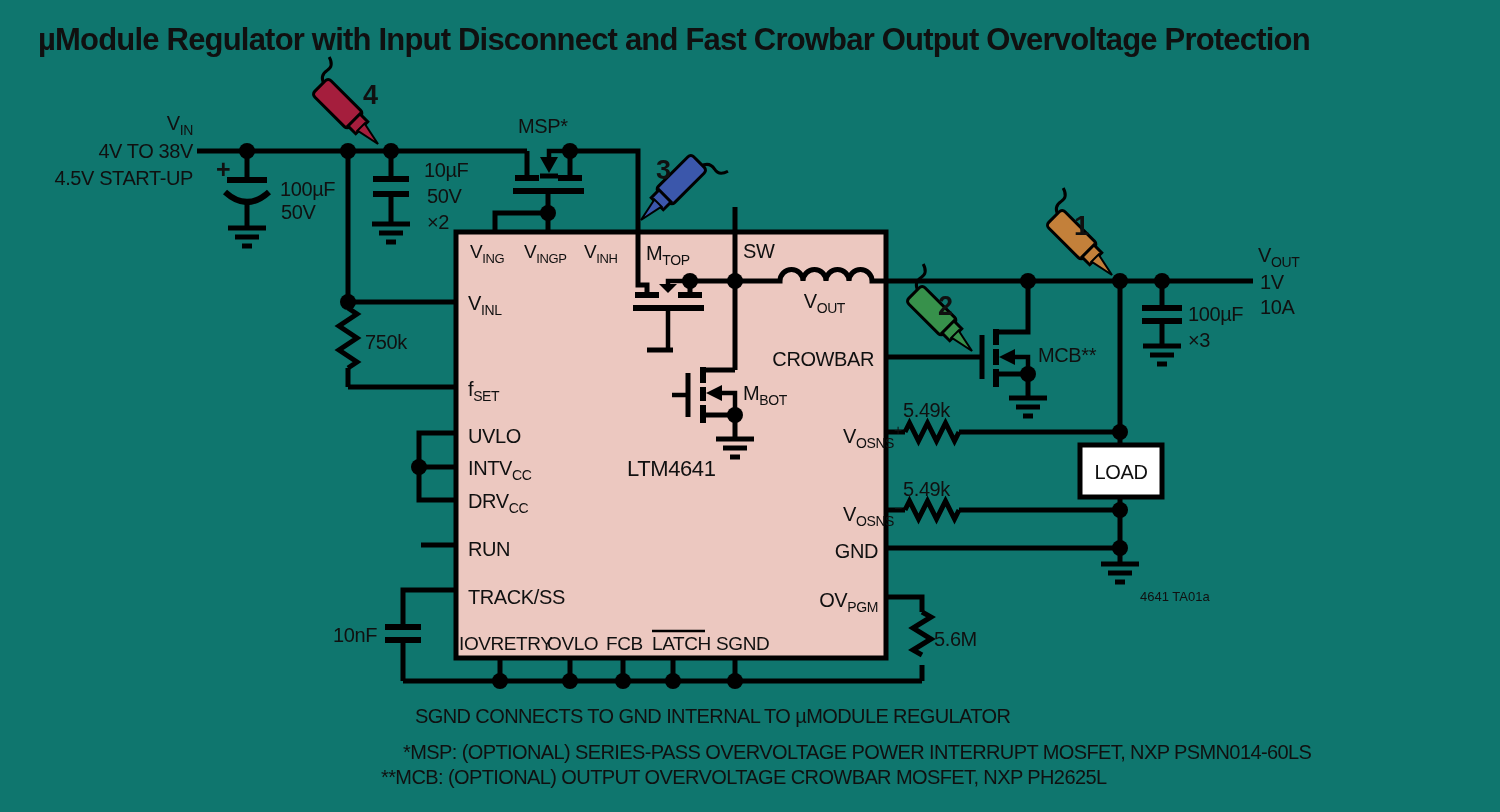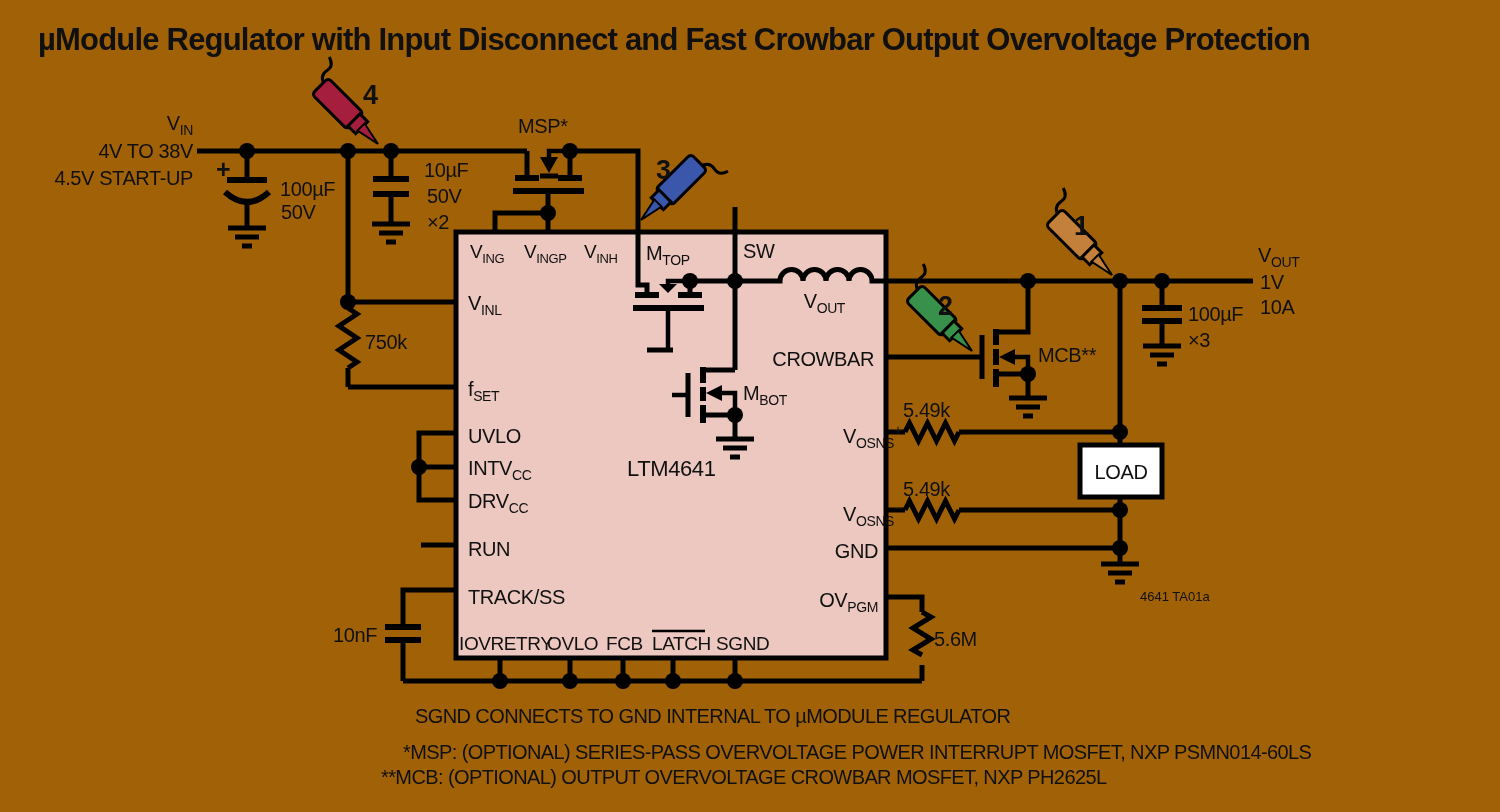--- a/index.html
+++ b/index.html
@@ -1,16 +1,16 @@
 <!DOCTYPE html>
 <html><head>
 <meta charset="utf-8">
 <style>
   html,body{margin:0;padding:0;background:#fff;}
-  #stage{position:relative;width:1500px;height:812px;background:#a16207;overflow:hidden;
+  #stage{position:relative;width:1500px;height:812px;background:#0f766e;overflow:hidden;
          font-family:"Liberation Sans",sans-serif;}
   svg{position:absolute;left:0;top:0;}
   svg text{font-family:"Liberation Sans",sans-serif;fill:#101010;letter-spacing:-0.4px;}
   .title-t{font-size:31px;font-weight:bold;letter-spacing:-0.8px;}
   .lbl{font-size:20px;}
   .lbl-s{font-size:19px;}
   .sub{font-size:14px;}
   .sub-s{font-size:13px;}
   .note-t{font-size:20px;letter-spacing:-0.6px;}
   .fig-t{font-size:13px;letter-spacing:0;}

